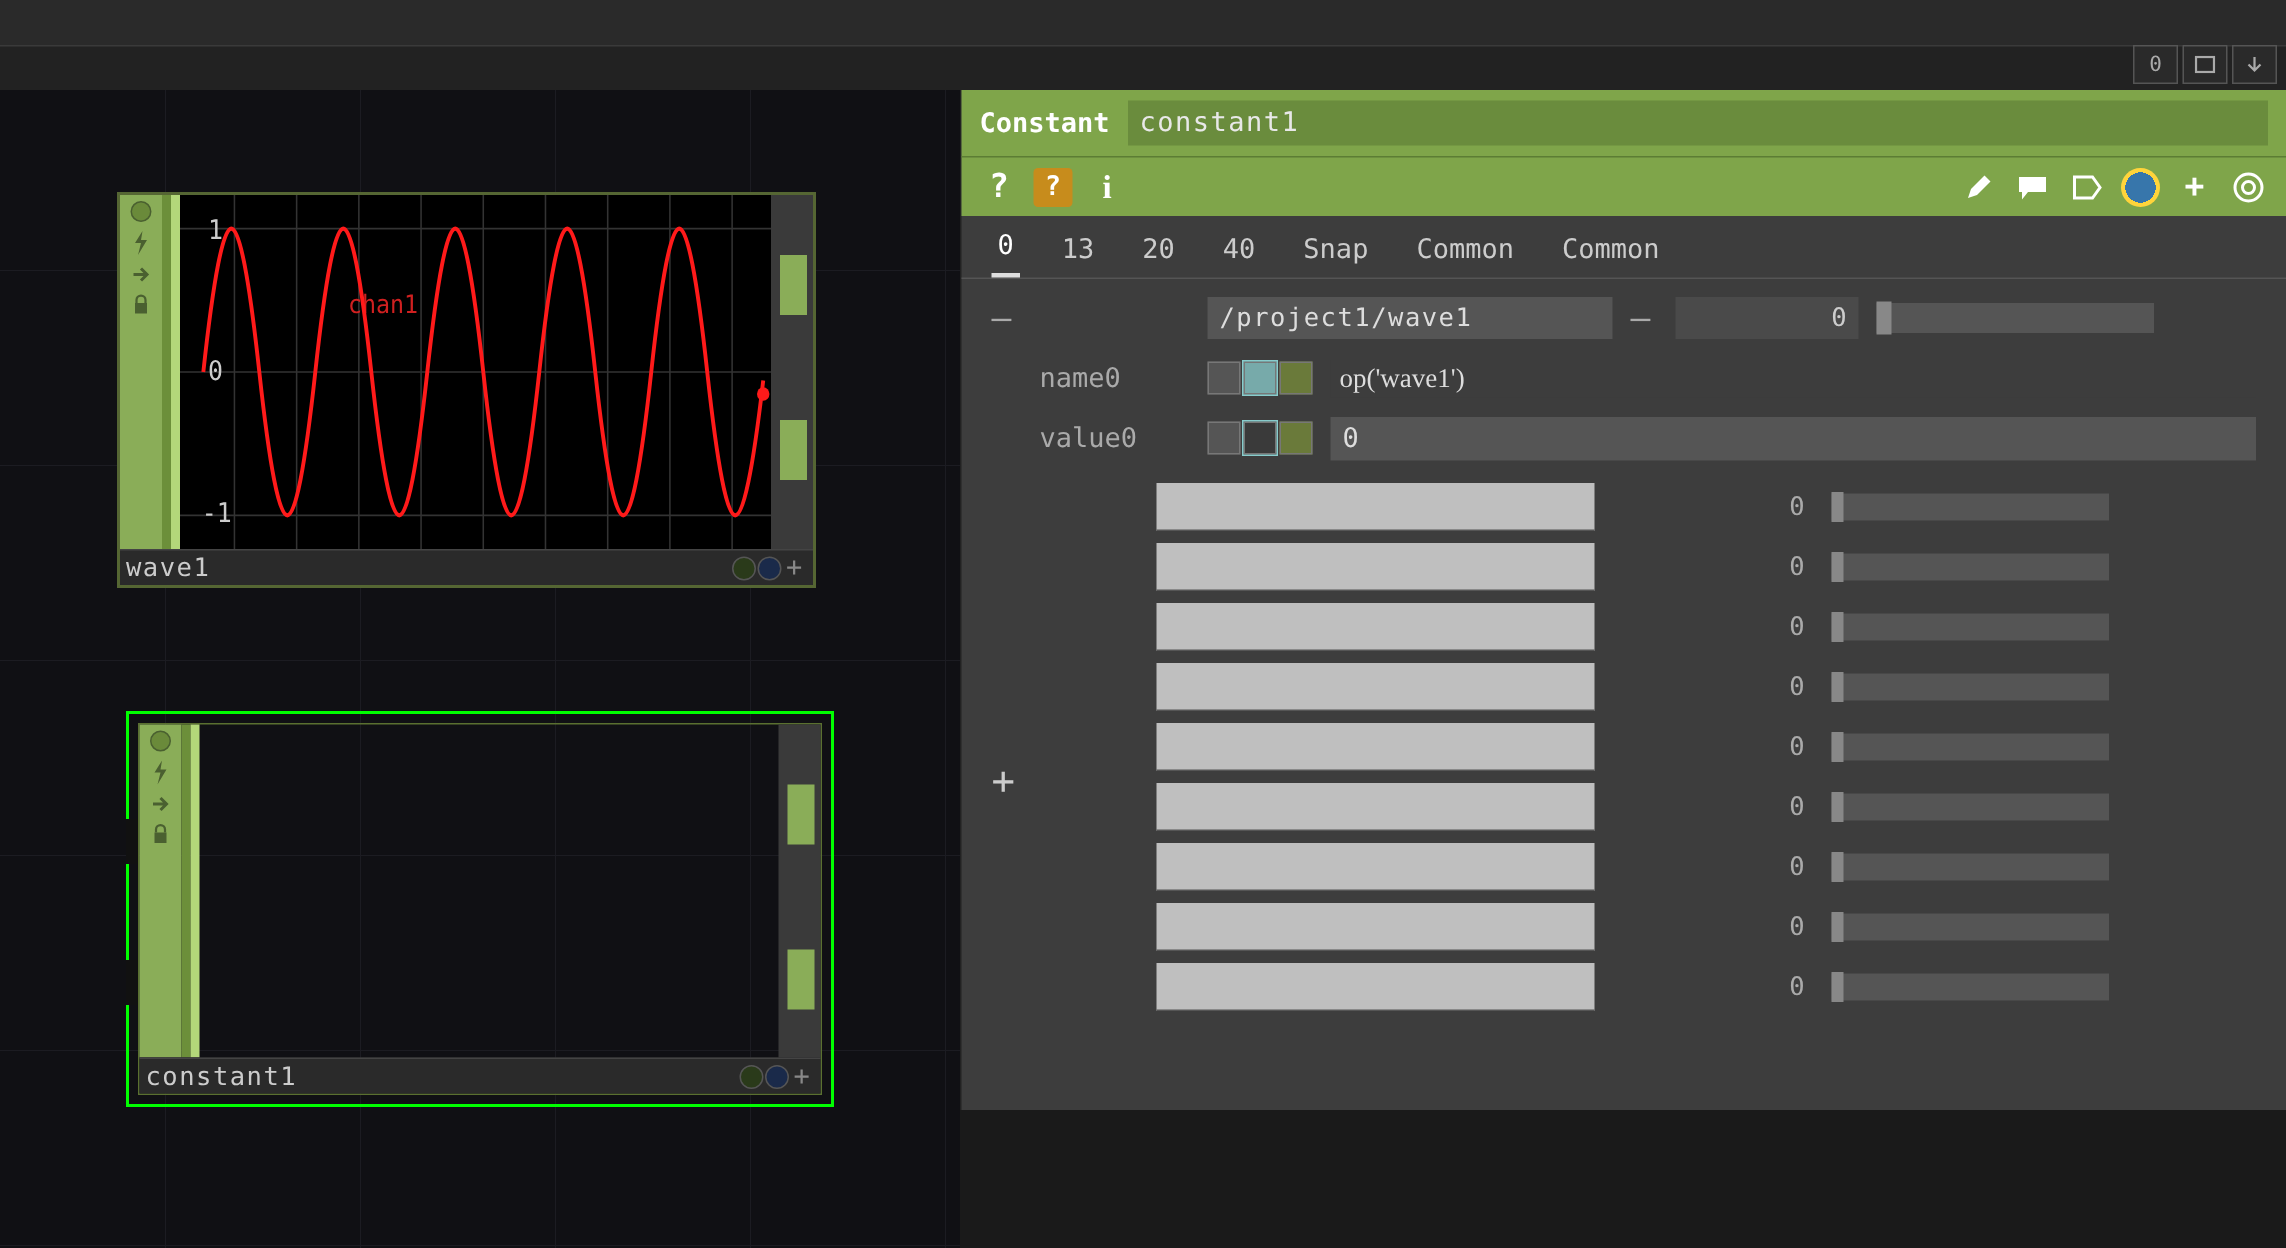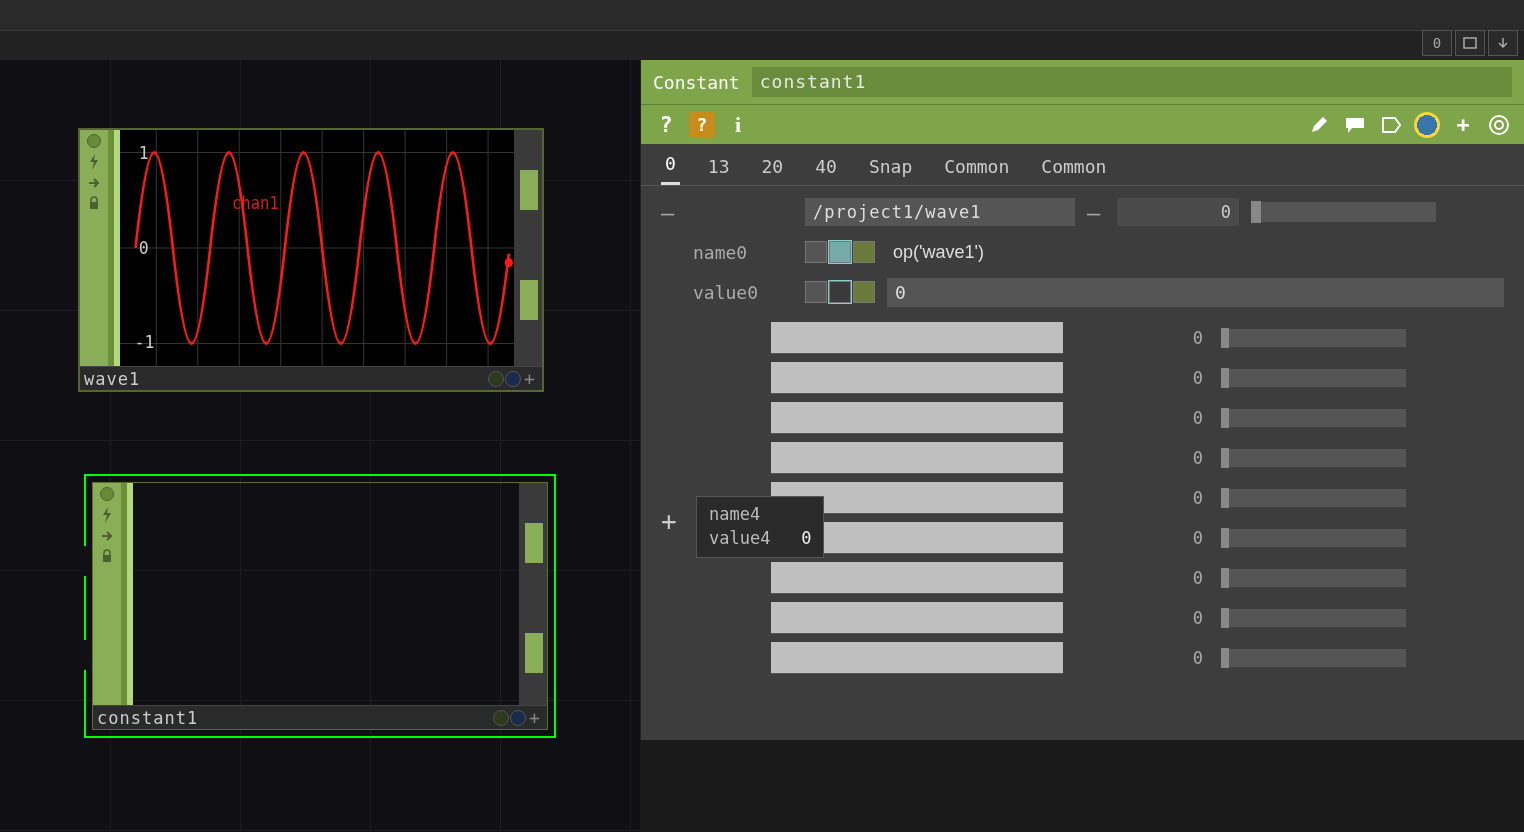--- a/index.html
+++ b/index.html
@@ -70,21 +70,21 @@
   .const-view .center-text { position:absolute; width:100%; text-align:center; color:#000; top:52%; font-size:18px; }
 
   
   .param-panel {
     position:absolute; top:60px; left:640px; right:0; height:680px; background:#3d3d3d;
     border-left:1px solid #222;
   }
   .param-head {
     height:44px; background:#7fa54a; display:flex; align-items:center; padding:0 12px; gap:12px;
   }
-  .param-head .op-type { color:#fff; font-weight:normal; font-size:18px; }
+  .param-head .op-type { color:#fff; font-weight:bold; font-size:18px; }
   .param-head .op-name-field {
     flex:1; background:#6a8c3d; height:30px; color:#e8e8e8; padding:4px 8px; font-size:18px; font-family:monospace; letter-spacing:1px;
   }
   .param-toolbar {
     height:40px; background:#7fa54a; display:flex; align-items:center; padding:0 12px; gap:10px; border-top:1px solid #5c7d34;
   }
   .param-toolbar .sp { flex:1; }
   .param-toolbar .hicon { width:26px; height:26px; display:flex; align-items:center; justify-content:center; color:#fff; font-size:22px; font-weight:bold; }
   .param-toolbar .hicon.box { background:#c78c1c; color:#fff; border-radius:3px; font-size:18px; }
   .param-toolbar .hicon.py { background:radial-gradient(circle,#3776ab 55%,#ffd43b 55%); border-radius:50%; }
@@ -99,21 +99,21 @@
   .param-row .lbl { width:100px; color:#aaa; font-size:18px; }
   .param-row .path-field { background:#555; color:#ddd; padding:4px 8px; width:270px; font-family:monospace; font-size:17px; letter-spacing:1px; }
   .param-row .numfield { background:#4a4a4a; color:#ccc; padding:4px 8px; width:122px; text-align:right; font-family:monospace; font-size:17px; }
   .param-row .slider { background:#555; height:20px; width:185px; position:relative; }
   .param-row .slider .knob { position:absolute; left:0; top:-1px; width:10px; height:22px; background:#888; }
   .color-toggles { display:flex; gap:2px; }
   .color-toggles .ct { width:22px; height:22px; border:1px solid #777; }
   .color-toggles .ct:nth-child(1){ background:#555; }
   .color-toggles .ct:nth-child(2){ background:#7aa; }
   .color-toggles .ct:nth-child(3){ background:#6a7a3a; }
-  .expr-field { background:#3d3d3d; color:#ddd; padding:2px 6px; font-family:Liberation Sans, sans-serif; font-size:18px; flex:1; }
+  .expr-field { background:#3d3d3d; color:#ddd; padding:2px 6px; font-family:Liberation Serif, serif; font-size:18px; flex:1; }
   .value-field { background:#555; color:#ddd; padding:4px 8px; font-family:monospace; font-size:18px; flex:1; }
 
   .extra-block { margin-top:6px; }
   .extra-row { display:flex; align-items:center; height:40px; padding-left:130px; gap:18px; }
   .extra-row .namebox { width:292px; height:32px; background:#bfbfbf; border-bottom:1px solid #555; }
   .extra-row .val { width:122px; text-align:right; color:#aaa; font-family:monospace; font-size:17px; }
   .extra-row .slider { background:#555; height:18px; width:185px; position:relative; }
   .extra-row .slider .knob { position:absolute; left:0; top:-1px; width:8px; height:20px; background:#888; }
   .plus-icon { position:absolute; left:20px; top:320px; color:#ccc; font-size:26px; cursor:pointer; }
 
@@ -379,20 +379,13 @@
         <div class="val">0</div>
         <div class="slider">
             <div class="knob"></div>
           </div>
       </div>
     </div>
 
     <div class="plus-icon">+</div>
   </div>
 
-  <div class="tooltip" style="left:55px; top:436px;">
-    <div><span>name4</span></div>
-    <div>
-      <span>value4</span>&nbsp;&nbsp;
-      <span class="val">0</span>
-    </div>
-  </div>
 </div>
 
 </body></html>

